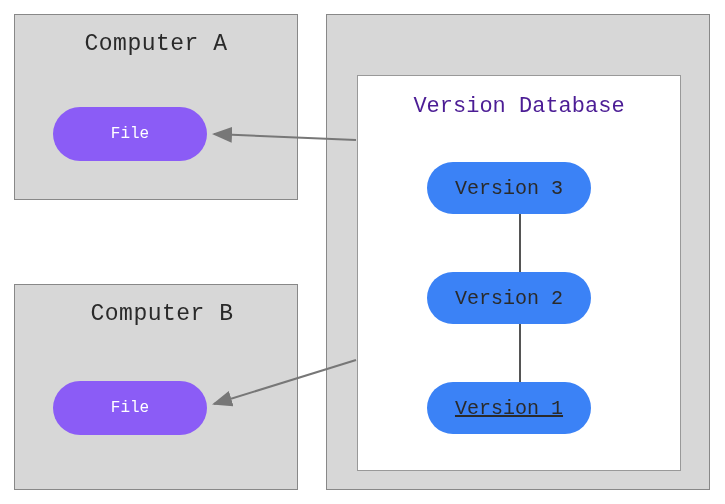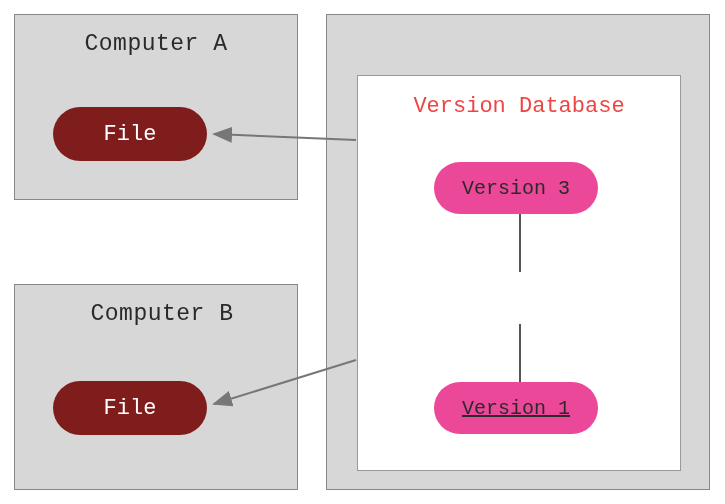--- a/index.html
+++ b/index.html
@@ -43,51 +43,51 @@
     text-align: center;
     font-size: 23px;
     color: #2a2a2a;
     padding: 16px 0 0 0;
     letter-spacing: 0.5px;
   }
   .file-pill {
     position: absolute;
     width: 154px;
     height: 54px;
-    background: #7f1d1d;
+    background: #8b5cf6;
     border-radius: 27px;
     color: #fff;
-    font-size: 22px;
+    font-size: 16px;
     display: flex;
     align-items: center;
     justify-content: center;
   }
   .computer-a .file-pill { left: 38px; top: 92px; }
   .computer-b .file-pill { left: 38px; top: 96px; }
   .db-panel {
     position: absolute;
     left: 30px;
     top: 60px;
     width: 324px;
     height: 396px;
     background: #fff;
     border: 1px solid #999;
   }
   .db-title {
     text-align: center;
     font-size: 22px;
-    color: #ef4444;
+    color: #4c1d95;
     padding: 18px 0 0 0;
   }
   .version-pill {
     position: absolute;
-    left: 76px;
+    left: 69px;
     width: 164px;
     height: 52px;
-    background: #ec4899;
+    background: #3b82f6;
     border-radius: 26px;
     display: flex;
     align-items: center;
     justify-content: center;
     font-size: 20px;
     color: #2a2a2a;
   }
   .v3 { top: 86px; }
   .v2 { top: 196px; }
   .v1 { top: 306px; text-decoration: underline; }
@@ -125,20 +125,23 @@
     </div>
   </div>
 
   <div class="box server">
     <div class="db-panel">
       <div class="db-title">Version Database</div>
       <div class="version-pill v3">
         <span>Version 3</span>
       </div>
       <div class="vline vline1"></div>
+      <div class="version-pill v2">
+        <span>Version 2</span>
+      </div>
       <div class="vline vline2"></div>
       <div class="version-pill v1">
         <span>Version 1</span>
       </div>
     </div>
   </div>
 
   <svg class="connectors">
     <defs>
       <marker id="arrowhead" markerWidth="10" markerHeight="8" refX="9" refY="4" orient="auto">

